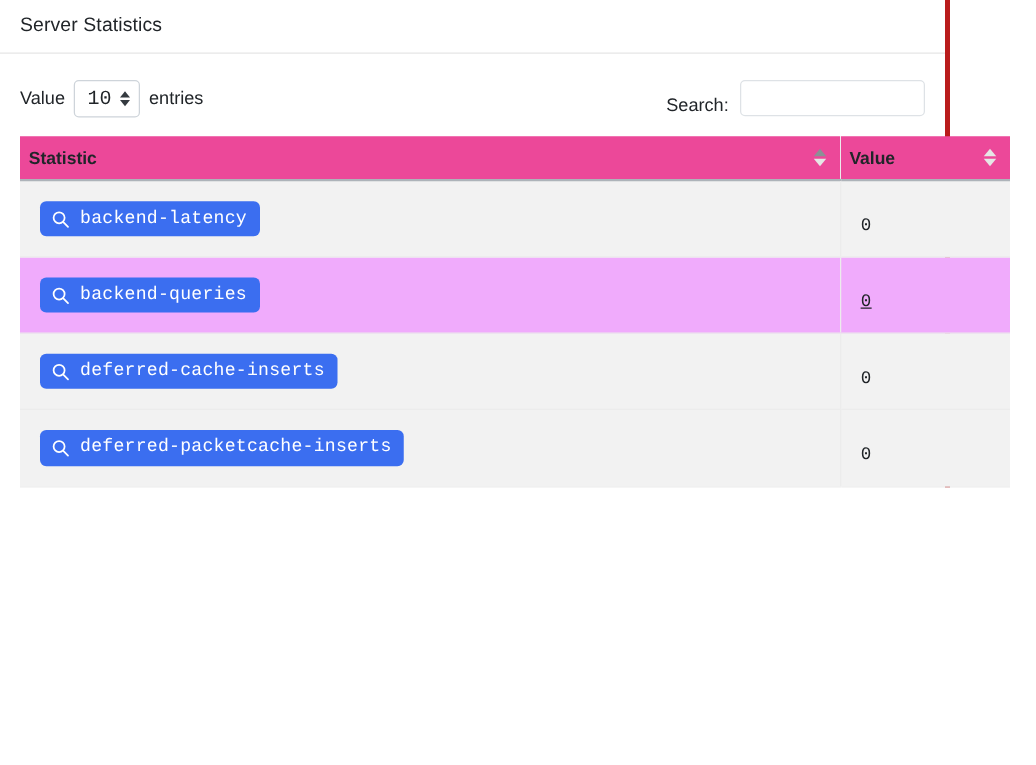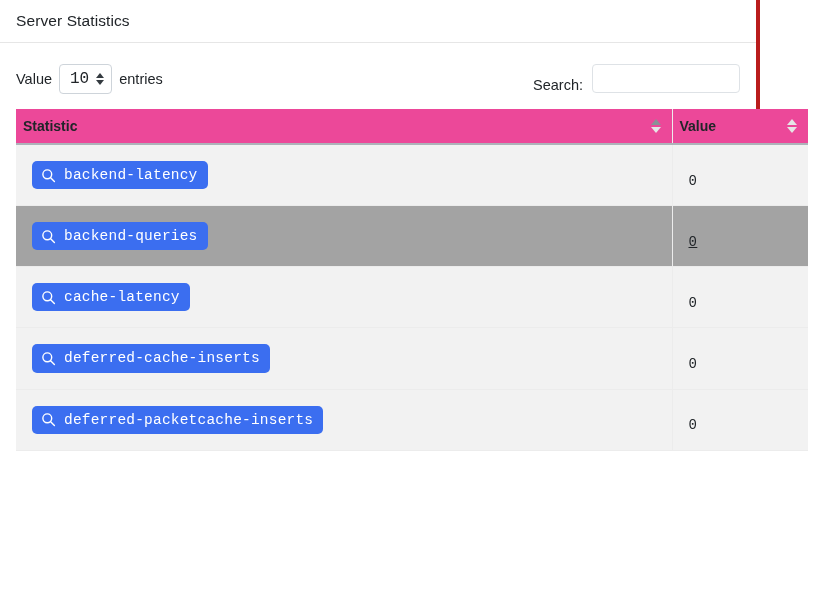--- a/index.html
+++ b/index.html
@@ -173,21 +173,21 @@
 
   table.stats-table td {
     padding: 16px;
     vertical-align: middle;
     border-bottom: 1px solid #ececec;
     height: 46px;
     box-sizing: border-box;
   }
 
   table.stats-table tr.odd td { background: #f2f2f2; }
-  table.stats-table tr.even td { background: #a3a3a3; text-decoration: underline; }
+  table.stats-table tr.even td { background: #f0abfc; text-decoration: underline; }
 
   td.cell-statistic { padding: 0 7px; }
 
   td.cell-value {
     border-left: 1px solid #ececec;
     padding: 0 8px;
     vertical-align: top;
   }
 
   .value-text {
@@ -299,34 +299,20 @@
             </td>
           </tr>
           <tr class="odd">
             <td class="cell-statistic"><a class="stat-badge">
                 <span>
                   <svg width="15" height="15" viewBox="0 0 16 16" fill="none" aria-hidden="true">
                     <circle cx="6.7" cy="6.7" r="4.7" stroke="#ffffff" stroke-width="1.5"></circle>
                     <line x1="10.3" y1="10.3" x2="14.3" y2="14.3" stroke="#ffffff" stroke-width="1.5" stroke-linecap="round"></line>
                   </svg>
                 </span>
-                <span>cache-latency</span>
-              </a></td>
-            <td class="cell-value">
-              <span class="value-text">0</span>
-            </td>
-          </tr>
-          <tr class="odd">
-            <td class="cell-statistic"><a class="stat-badge">
-                <span>
-                  <svg width="15" height="15" viewBox="0 0 16 16" fill="none" aria-hidden="true">
-                    <circle cx="6.7" cy="6.7" r="4.7" stroke="#ffffff" stroke-width="1.5"></circle>
-                    <line x1="10.3" y1="10.3" x2="14.3" y2="14.3" stroke="#ffffff" stroke-width="1.5" stroke-linecap="round"></line>
-                  </svg>
-                </span>
                 <span>deferred-cache-inserts</span>
               </a></td>
             <td class="cell-value">
               <span class="value-text">0</span>
             </td>
           </tr>
           <tr class="odd">
             <td class="cell-statistic"><a class="stat-badge">
                 <span>
                   <svg width="15" height="15" viewBox="0 0 16 16" fill="none" aria-hidden="true">

